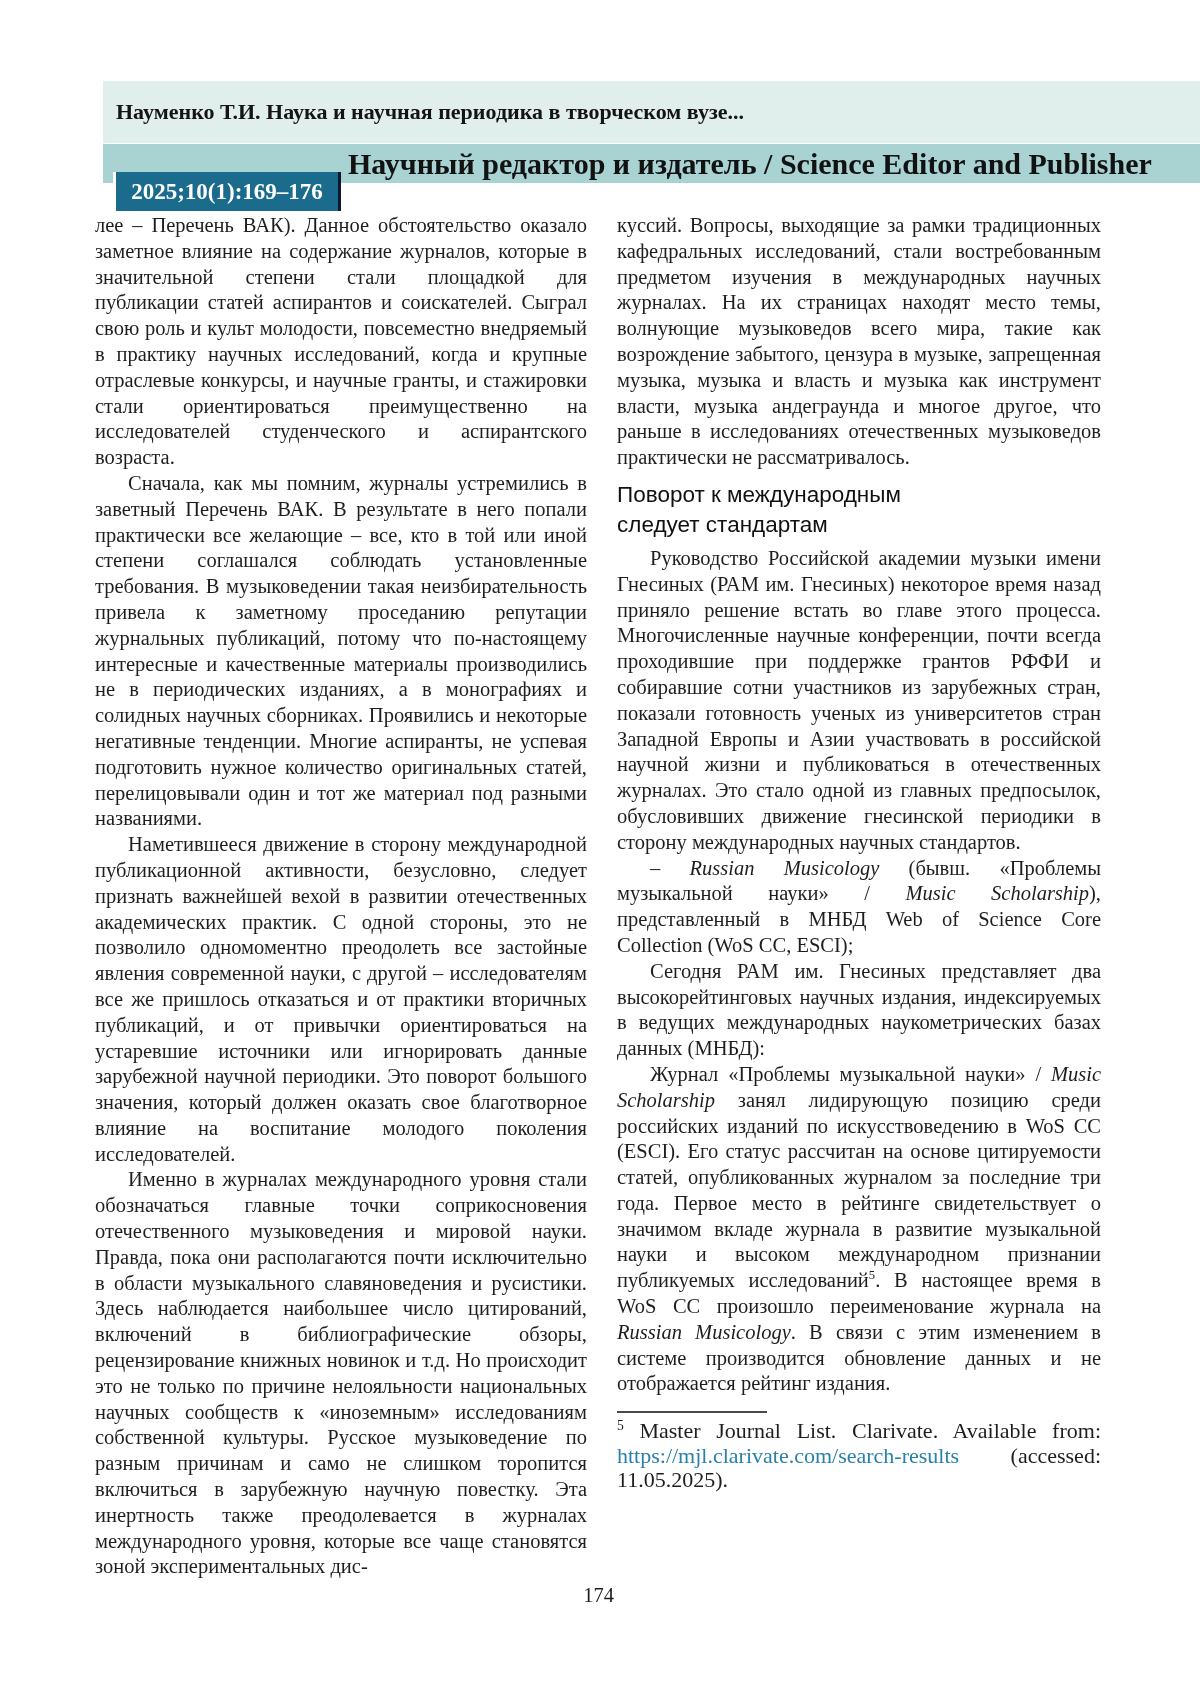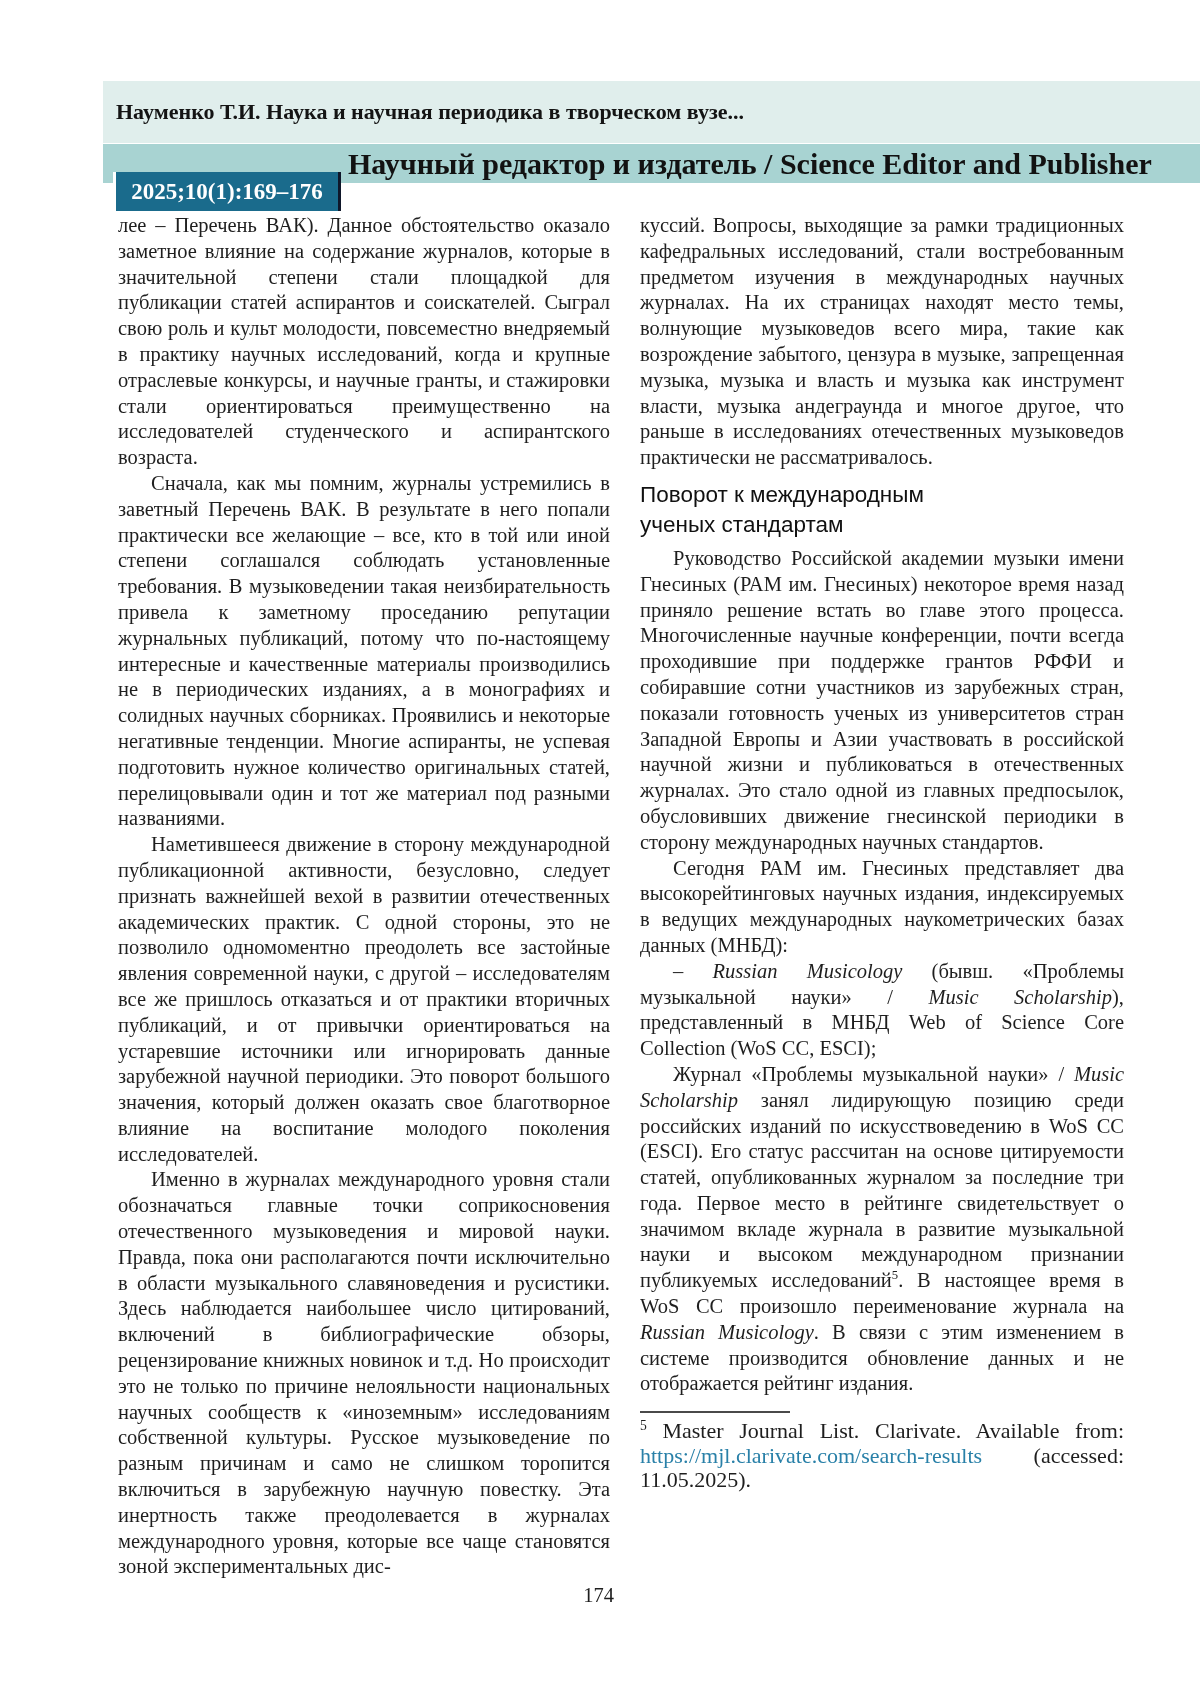--- a/index.html
+++ b/index.html
@@ -28,21 +28,21 @@
     display:flex;align-items:center;justify-content:center;margin-top:28px;
   }
   .cite-box .txt{
     color:#ffffff;font-weight:bold;font-size:23px;white-space:nowrap;
   }
   .band-journal .label{
     position:absolute;left:245px;top:50%;transform:translateY(-50%);
     font-weight:bold;font-size:30px;color:#121212;white-space:nowrap;
   }
   
-  .col{position:absolute;top:213px;margin-left:23px;}
+  .col{position:absolute;top:213px;}
   .col-left{left:95px;width:492px;}
   .col-right{left:617px;width:484px;}
   .col p{
     margin:0;text-align:justify;font-size:20.5px;line-height:25.8px;color:#1e1e1e;
   }
   .col p.indent{text-indent:33px;}
   .sect{
     font-family:"Liberation Sans", sans-serif;font-weight:normal;
     font-size:22.5px;line-height:30px;margin:9px 0 6px 0;color:#101010;
   }
@@ -76,24 +76,24 @@
 <div class="col col-left" id="col-left">
     <p><span>лее – Перечень ВАК). Данное обстоятельство оказало заметное влияние на содержание журналов, которые в значительной степени стали площадкой для публикации статей аспирантов и соискателей. Сыграл свою роль и культ молодости, повсеместно внедряемый в практику научных исследований, когда и крупные отраслевые конкурсы, и научные гранты, и стажировки стали ориентироваться преимущественно на исследователей студенческого и аспирантского возраста.</span></p>
     <p class="indent"><span>Сначала, как мы помним, журналы устремились в заветный Перечень ВАК. В результате в него попали практически все желающие – все, кто в той или иной степени соглашался соблюдать установленные требования. В музыковедении такая неизбирательность привела к заметному проседанию репутации журнальных публикаций, потому что по-настоящему интересные и качественные материалы производились не в периодических изданиях, а в монографиях и солидных научных сборниках. Проявились и некоторые негативные тенденции. Многие аспиранты, не успевая подготовить нужное количество оригинальных статей, перелицовывали один и тот же материал под разными названиями.</span></p>
     <p class="indent"><span>Наметившееся движение в сторону международной публикационной активности, безусловно, следует признать важнейшей вехой в развитии отечественных академических практик. С одной стороны, это не позволило одномоментно преодолеть все застойные явления современной науки, с другой – исследователям все же пришлось отказаться и от практики вторичных публикаций, и от привычки ориентироваться на устаревшие источники или игнорировать данные зарубежной научной периодики. Это поворот большого значения, который должен оказать свое благотворное влияние на воспитание молодого поколения исследователей.</span></p>
     <p class="indent"><span>Именно в журналах международного уровня стали обозначаться главные точки соприкосновения отечественного музыковедения и мировой науки. Правда, пока они располагаются почти исключительно в области музыкального славяноведения и русистики. Здесь наблюдается наибольшее число цитирований, включений в библиографические обзоры, рецензирование книжных новинок и т.д. Но происходит это не только по причине нелояльности национальных научных сообществ к «иноземным» исследованиям собственной культуры. Русское музыковедение по разным причинам и само не слишком торопится включиться в зарубежную научную повестку. Эта инертность также преодолевается в журналах международного уровня, которые все чаще становятся зоной экспериментальных дис-</span></p>
   </div>
 
 <div class="col col-right" id="col-right">
 
 <p><span>куссий. Вопросы, выходящие за рамки традиционных кафедральных исследований, стали востребованным предметом изучения в международных научных журналах. На их страницах находят место темы, волнующие музыковедов всего мира, такие как возрождение забытого, цензура в музыке, запрещенная музыка, музыка и власть и музыка как инструмент власти, музыка андеграунда и многое другое, что раньше в исследованиях отечественных музыковедов практически не рассматривалось.</span></p>
-    <h2 class="sect"><span>Поворот к международным</span><br><span>ученых стандартам</span></h2>
+    <h2 class="sect"><span>Поворот к международным</span><br><span>следует стандартам</span></h2>
     <p class="indent"><span>Руководство Российской академии музыки имени Гнесиных (РАМ им. Гнесиных) некоторое время назад приняло решение встать во главе этого процесса. Многочисленные научные конференции, почти всегда проходившие при поддержке грантов РФФИ и собиравшие сотни участников из зарубежных стран, показали готовность ученых из университетов стран Западной Европы и Азии участвовать в российской научной жизни и публиковаться в отечественных журналах. Это стало одной из главных предпосылок, обусловивших движение гнесинской периодики в сторону международных научных стандартов.</span></p>
+    <p class="indent"><span>– </span><span class="it">Russian Musicology</span><span> (бывш. «Проблемы музыкальной науки» / </span><span class="it">Music Scholarship</span><span>), представленный в МНБД Web of Science Core Collection (WoS CC, ESCI);</span></p>
     <p class="indent"><span>Сегодня РАМ им. Гнесиных представляет два высокорейтинговых научных издания, индексируемых в ведущих международных наукометрических базах данных (МНБД):</span></p>
-    <p class="indent"><span>– </span><span class="it">Russian Musicology</span><span> (бывш. «Проблемы музыкальной науки» / </span><span class="it">Music Scholarship</span><span>), представленный в МНБД Web of Science Core Collection (WoS CC, ESCI);</span></p>
     <p class="indent"><span>Журнал «Проблемы музыкальной науки» / </span><span class="it">Music Scholarship</span><span> занял лидирующую позицию среди российских изданий по искусствоведению в WoS CC (ESCI). Его статус рассчитан на основе цитируемости статей, опубликованных журналом за последние три года. Первое место в рейтинге свидетельствует о значимом вкладе журнала в развитие музыкальной науки и высоком международном признании публикуемых исследований</span><sup>5</sup><span>. В настоящее время в WoS CC произошло переименование журнала на </span><span class="it">Russian Musicology</span><span>. В связи с этим изменением в системе производится обновление данных и не отображается рейтинг издания.</span></p>
     <div class="footnote">
       <div class="fn-rule"></div>
       <div class="fn-text"><sup>5</sup><span> Master Journal List. Clarivate. Available from: </span><span class="link">https://mjl.clarivate.com/search-results</span><span> (accessed: 11.05.2025).</span></div>
     </div>
   </div>
 
 <div class="page-number">174</div>
 
 </body></html>

